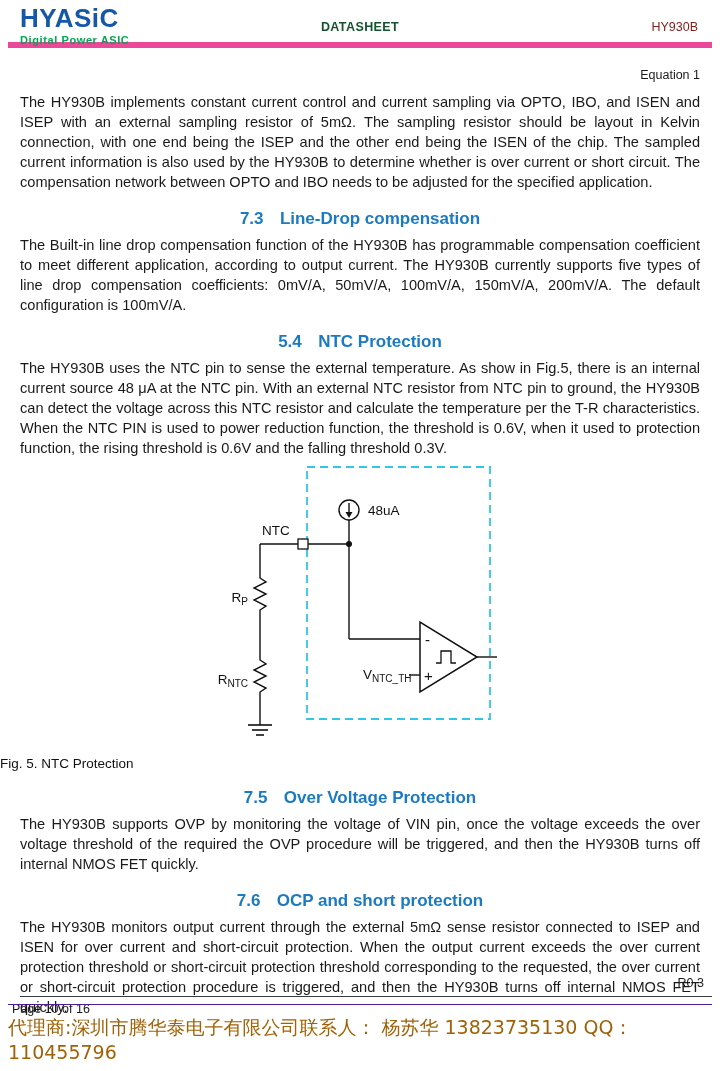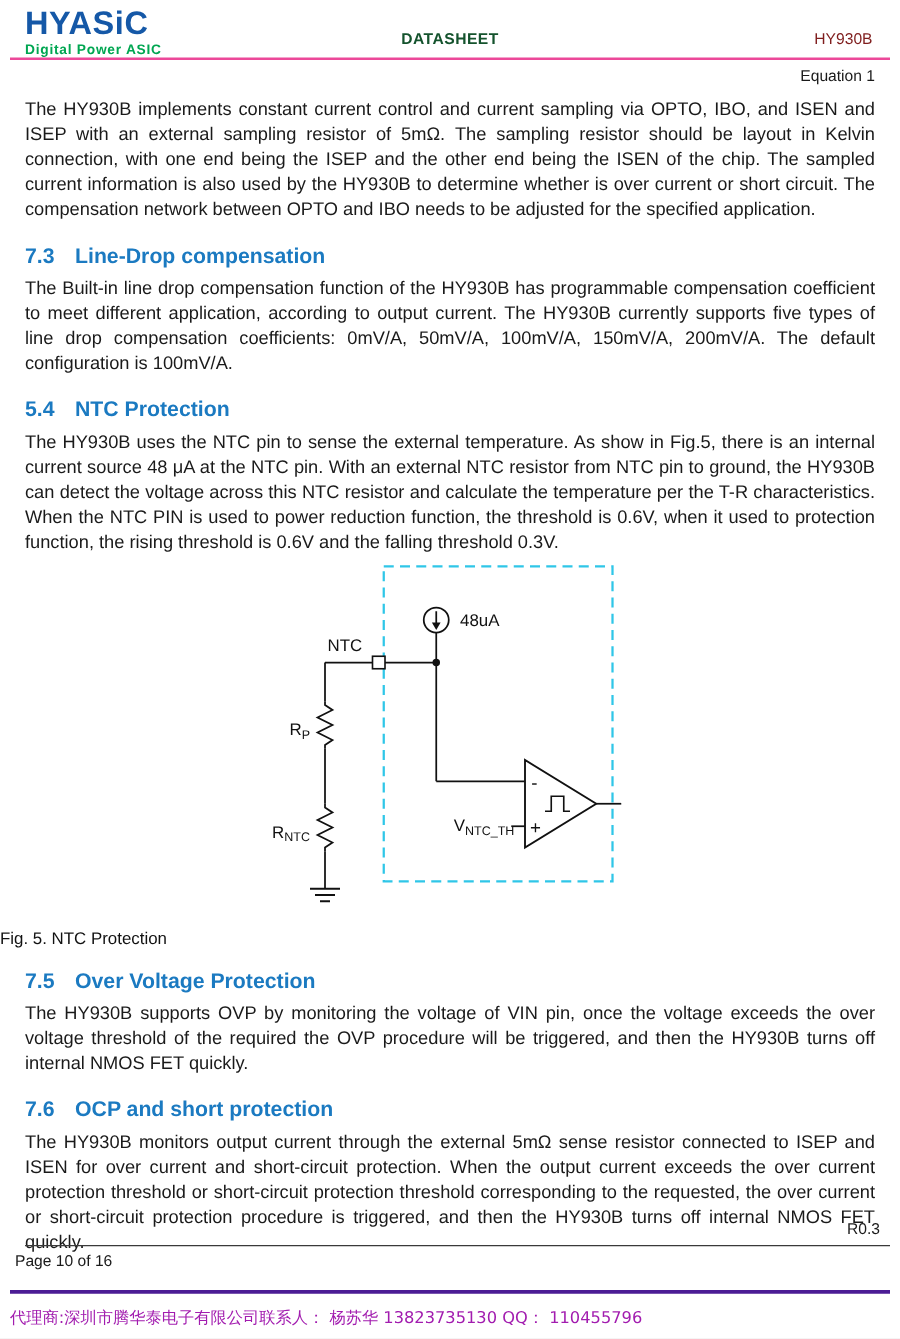--- a/index.html
+++ b/index.html
@@ -11,52 +11,52 @@
     background:#ffffff;
     font-family:"Liberation Sans", sans-serif;
     color:#1a1a1a;
     overflow:hidden;
   }
   
   .header {
     position:relative;
     height:48px;
     margin:0 8px;
-    border-bottom:2px solid #ec4899;
+    border-bottom:6px solid #ec4899;
   }
   .logo { position:absolute; left:12px; top:3px; }
   .logo-title {
     font-size:26px; font-weight:bold; letter-spacing:0.5px;
     color:#1558a7;
   }
   .logo-subtitle {
     font-size:11px; font-weight:bold; letter-spacing:0.6px;
     color:#00a651; margin-top:0px;
   }
   .header-center {
     position:absolute; left:50%; bottom:8px; transform:translateX(-50%);
     font-size:12.5px; font-weight:bold; letter-spacing:0.4px; color:#14532d;
   }
   .header-right {
     position:absolute; right:14px; bottom:8px;
     font-size:12.5px; color:#7f1d1d;
   }
   
   .equation {
-    text-align:right; padding:6px 20px 0 20px; font-size:12.5px;
+    text-align:right; padding:20px 20px 0 20px; font-size:12.5px;
   }
   .content { padding:4px 20px 0 20px; }
   p.body-text {
     font-size:14.6px; line-height:20px; text-align:justify;
     margin-top:6px;
   }
   h2.sec-heading {
     color:#1b7ac1; font-size:17px; font-weight:bold;
     margin-top:17px; margin-bottom:2px;
-    display:flex; align-items:baseline;
+    display:flex; align-items:baseline;justify-content:center;
   }
   h2.sec-heading .sec-num { width:40px; flex:0 0 auto; }
   
   .figure-wrap { margin:4px -20px 0 -20px; }
   .fig-caption {
     font-size:13.5px; margin-top:2px; color:#111;
   }
   svg text { font-family:"Liberation Sans", sans-serif; fill:#111; }
   
   .footer { position:absolute; left:12px; right:0; top:976px; }
@@ -64,23 +64,23 @@
     text-align:right; padding-right:16px; font-size:12.5px; margin-bottom:6px;
   }
   .footer .rule {
     border-top:1.5px solid #3a3a3a; margin:0 8px;
   }
   .footer .pageno {
     text-align:left; padding-right:16px; font-size:12.5px; margin-top:5px;
   }
   .distributor {
     position:absolute; left:8px; bottom:8px; right:8px;
-    font-size:13px; color:#a21caf;
+    font-size:19px; color:#a16207;
     font-family:"DejaVu Sans", "Liberation Serif", sans-serif;
-    border-top:3px solid #4c1d95; padding-top:10px;
+    border-top:1px solid #4c1d95; padding-top:10px;
   }
 </style>
 </head>
 <body>
 
 <div class="page">
 
   <div class="header">
     <div class="logo">
       <div class="logo-title">HYASiC</div>

